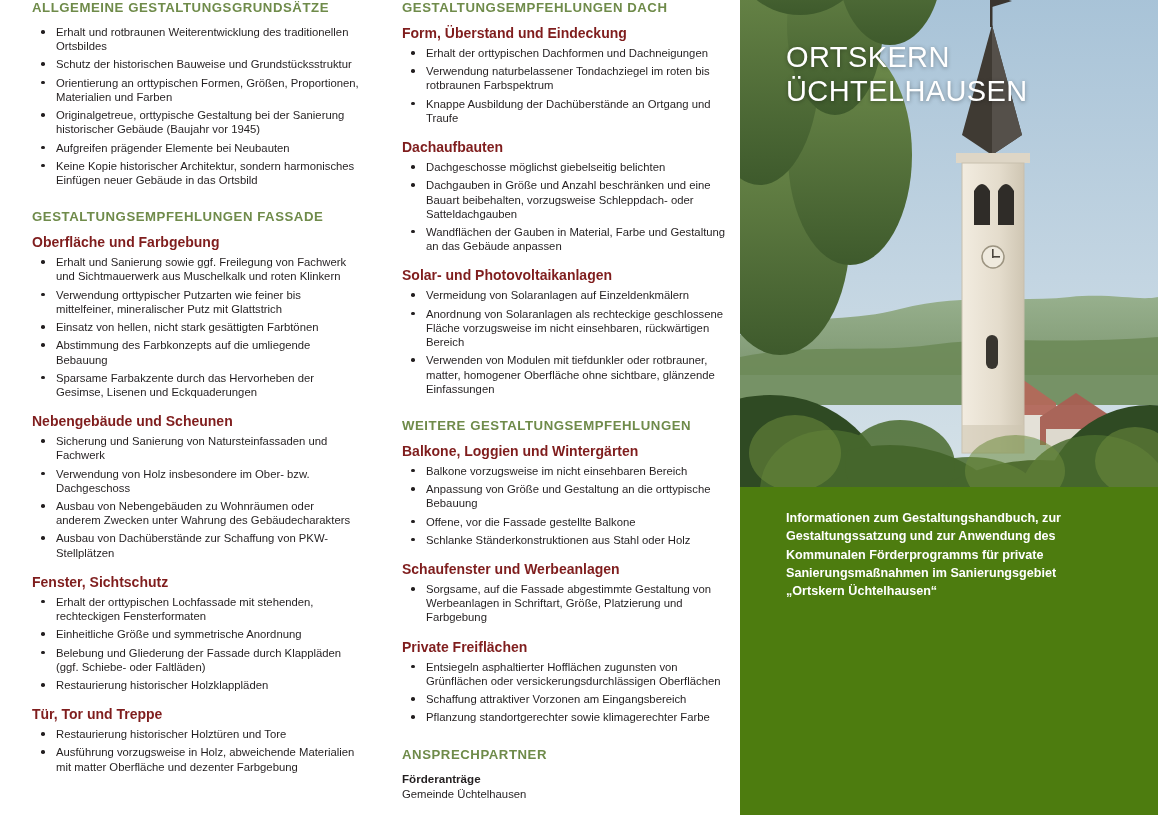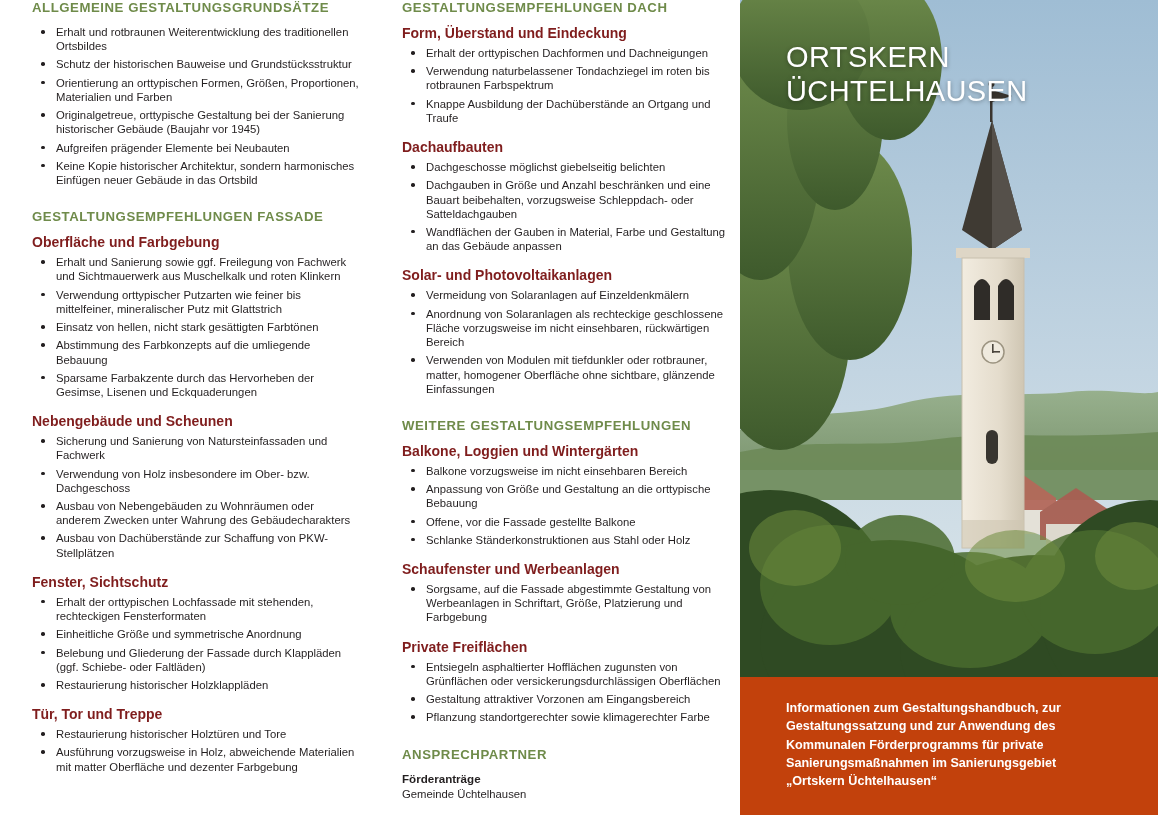--- a/index.html
+++ b/index.html
@@ -94,21 +94,21 @@
   }
   
   .right {
     width: 418px;
     position: relative;
     display: flex;
     flex-direction: column;
   }
   .photo {
     position: relative;
-    height: 677px;
+    height: 487px;
     width: 100%;
     overflow: hidden;
     background: #7d9ab3;
   }
   .photo svg {
     display: block;
     width: 100%;
     height: 100%;
   }
   .title-block {
@@ -118,21 +118,21 @@
     right: 16px;
     color: #ffffff;
     font-size: 29px;
     line-height: 1.18;
     font-weight: normal;
     letter-spacing: 0.4px;
     text-shadow: 0 1px 4px rgba(0,0,0,0.35);
   }
   .green-box {
     flex: 1 1 auto;
-    background: #c2410c;
+    background: #4d7c0f;
     color: #ffffff;
     box-sizing: border-box;
     padding: 22px 40px 18px 46px;
     font-size: 12.6px;
     font-weight: bold;
     line-height: 1.45;
   }
 </style>
 </head>
 <body>
@@ -222,21 +222,21 @@
     </ul>
 
     <h3 class="sub">Schaufenster und Werbeanlagen</h3>
     <ul class="bl">
       <li>Sorgsame, auf die Fassade abgestimmte Gestaltung von Werbeanlagen in Schriftart, Größe, Platzierung und Farbgebung</li>
     </ul>
 
     <h3 class="sub">Private Freiflächen</h3>
     <ul class="bl">
       <li>Entsiegeln asphaltierter Hofflächen zugunsten von Grünflächen oder versickerungsdurchlässigen Oberflächen</li>
-      <li>Gestaltung attraktiver Vorzonen am Eingangsbereich</li>
+      <li>Schaffung attraktiver Vorzonen am Eingangsbereich</li>
       <li>Pflanzung standortgerechter sowie klimagerechter Farbe</li>
     </ul>
 
     <h2 class="sec gap">ANSPRECHPARTNER</h2>
     <div class="contact">
       <div class="bold">Förderanträge</div>
       <div class="line">Gemeinde Üchtelhausen</div>
 
     </div>
   </div>

